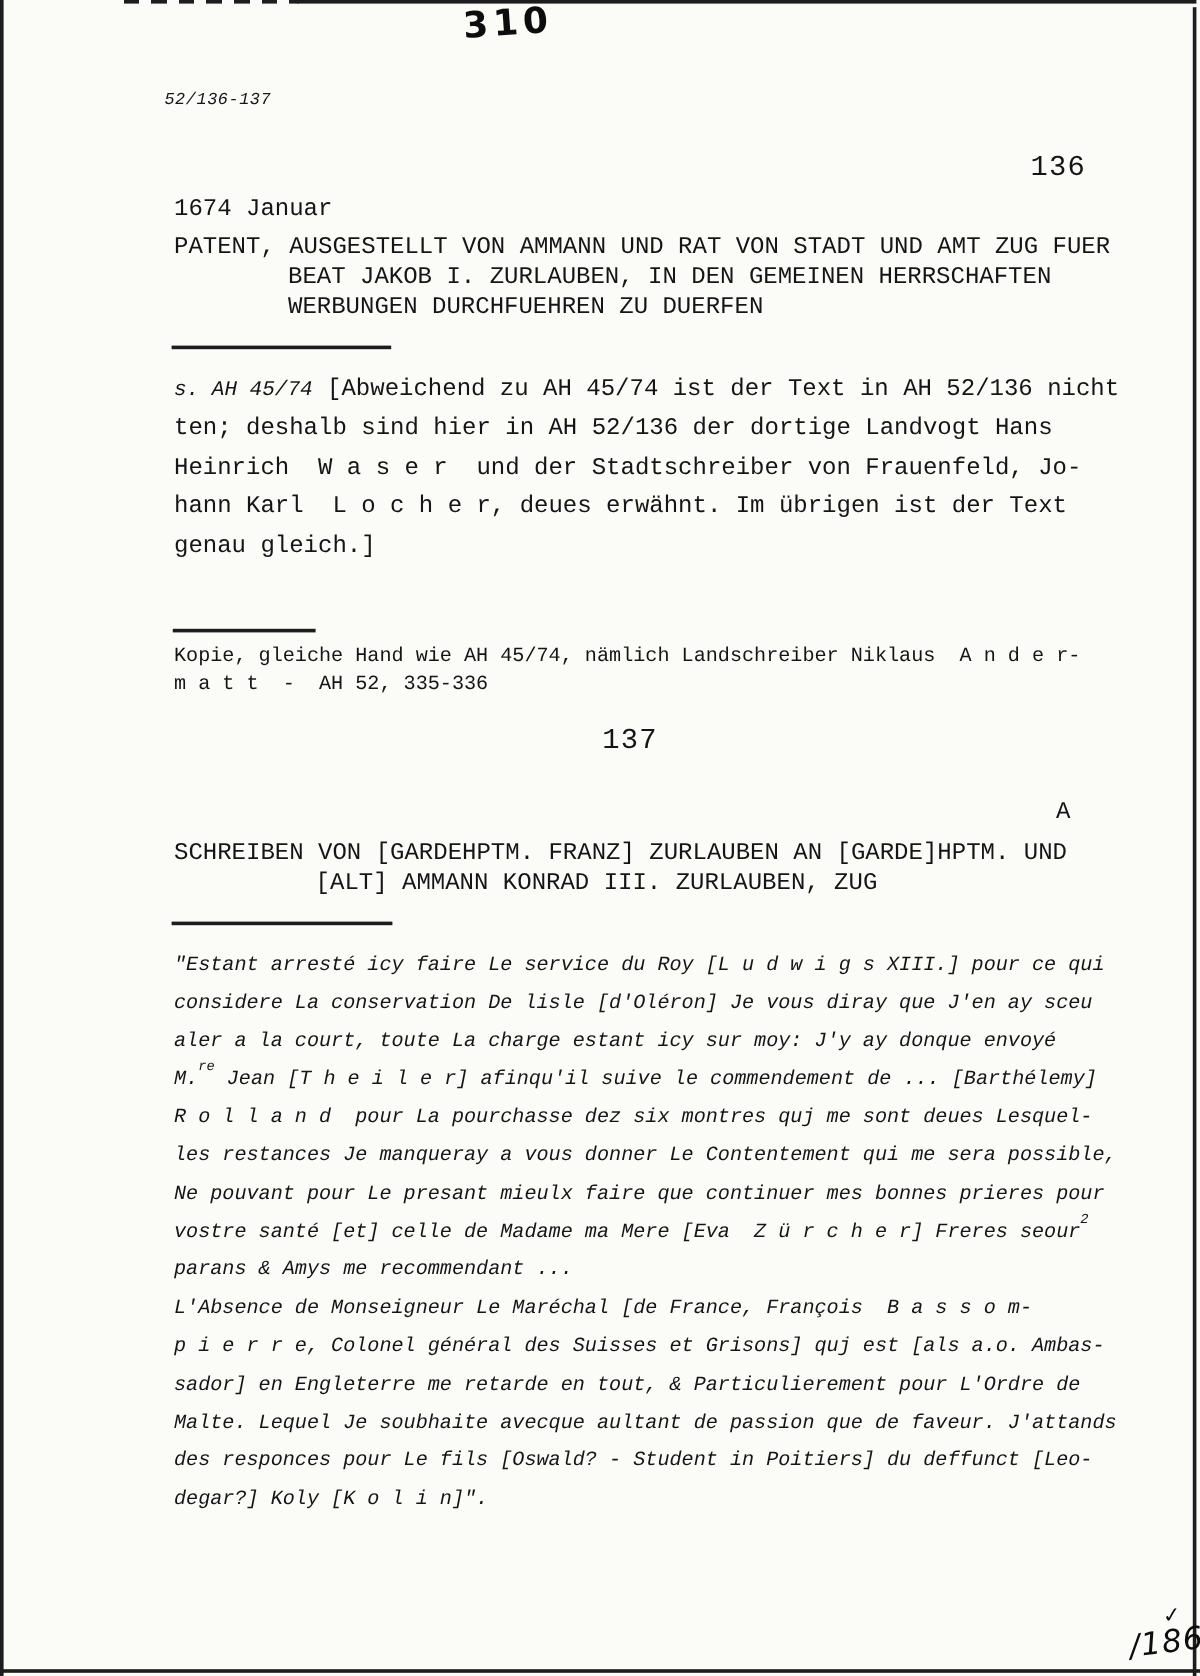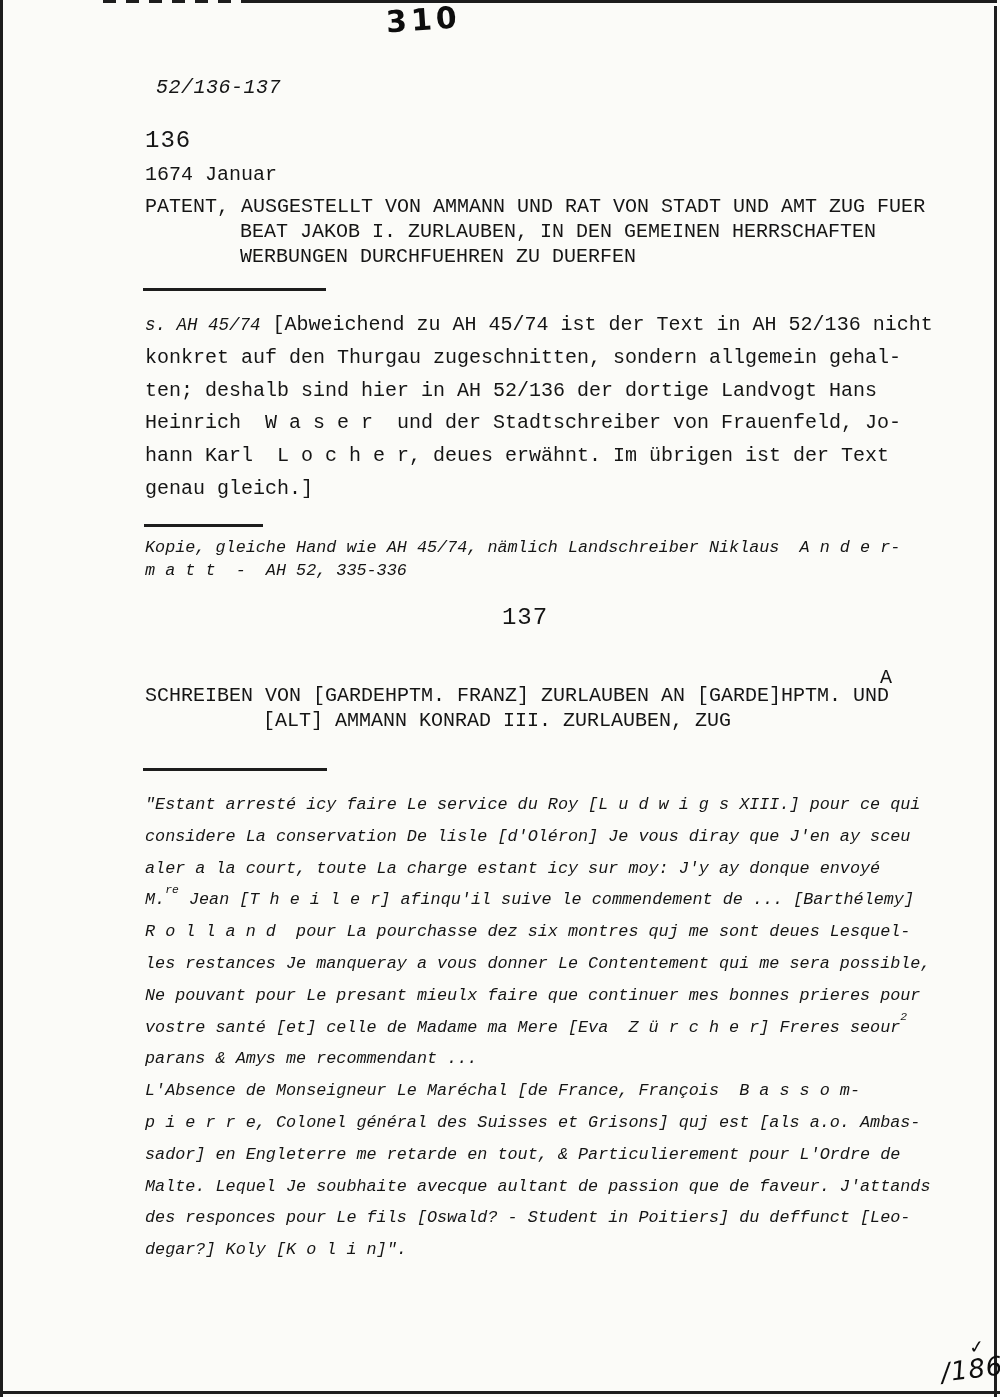--- a/index.html
+++ b/index.html
@@ -14,40 +14,40 @@
   .abs{position:absolute;}
   .edge{position:absolute;background:#1d1d1d;}
   #edge-left{left:0;top:0;width:3px;height:1397px;}
   #edge-right{left:994px;top:6px;width:3px;height:1391px;}
   #edge-bottom{left:0;top:1391px;width:1000px;height:3px;}
   #edge-top-solid{left:248px;top:0;width:749px;height:3px;background:#1d1d1d;}
   #edge-top-dashed{left:103px;top:0;width:146px;height:3px;
     background:repeating-linear-gradient(90deg,#1d1d1d 0 13px,transparent 13px 23px);}
   .hw{font-family:"DejaVu Sans",sans-serif;color:#0d0d0d;}
   #hw-top{left:386px;top:2px;font-size:30px;font-weight:bold;letter-spacing:4px;transform:rotate(-4deg);}
-  #archive-ref{left:156px;top:76px;font-size:20px;font-style:italic;letter-spacing:.5px;}
+  #archive-ref{left:137px;top:76px;font-size:14px;font-style:italic;letter-spacing:.5px;}
   .entry-num{font-size:24px;letter-spacing:1px;}
-  #num-136{left:145px;top:127px;width:760px;text-align:left;}
+  #num-136{left:145px;top:127px;width:760px;text-align:right;}
   #num-137{left:145px;top:604px;width:760px;text-align:center;}
   .pica{font-size:20px;}
-  .elite{font-size:16.8px;font-style:italic;}
+  .elite{font-size:16.8px;}
   #date-136{left:145px;top:163px;}
   .line{white-space:pre;}
   #title-136{left:145px;top:194px;line-height:25px;}
   #title-136 .line:not(:first-child){margin-left:95px;}
   .rule{position:absolute;height:3px;background:#1d1d1d;}
   #rule-1{left:143px;top:288px;width:183px;}
   #rule-2{left:144px;top:524px;width:119px;}
   #rule-3{left:143px;top:768px;width:184px;}
   #note-136{left:145px;top:309px;line-height:32.8px;width:830px;}
   #note-136 i{font-style:italic;font-size:17.5px;}
   #source-136{left:145px;top:536px;line-height:23px;}
   #date-137{left:145px;top:666px;}
   #marginal-a{left:880px;top:666px;}
-  #title-137{left:145px;top:683px;line-height:25px;}
+  #title-137{left:145px;top:699px;line-height:25px;}
   #title-137 .line:not(:first-child){margin-left:118px;}
   #quote-137{left:145px;top:789px;line-height:31.8px;font-style:italic;width:830px;}
   sup{font-size:.68em;line-height:0;position:relative;top:-.45em;}
   #checkmark{left:969px;top:1336px;font-size:18px;transform:rotate(-6deg);}
   #hw-bottom{left:941px;top:1354px;font-size:26px;font-style:italic;transform:rotate(-7deg);letter-spacing:1px;}
 </style>
 </head>
 <body>
 
 <div class="page">
@@ -65,21 +65,20 @@
   <div class="abs entry-num" id="num-136">136</div>
   <div class="abs pica" id="date-136">1674 Januar</div>
   <div class="abs pica" id="title-136">
       <div class="line">PATENT, AUSGESTELLT VON AMMANN UND RAT VON STADT UND AMT ZUG FUER</div>
       <div class="line">BEAT JAKOB I. ZURLAUBEN, IN DEN GEMEINEN HERRSCHAFTEN</div>
       <div class="line">WERBUNGEN DURCHFUEHREN ZU DUERFEN</div>
     </div>
   <div class="rule" id="rule-1"></div>
   <div class="abs pica" id="note-136">
       <div class="line"><i>s. AH 45/74</i> [Abweichend zu AH 45/74 ist der Text in AH 52/136 nicht</div>
-      <div class="line">konkret auf den Thurgau zugeschnitten, sondern allgemein gehal-</div>
       <div class="line">ten; deshalb sind hier in AH 52/136 der dortige Landvogt Hans</div>
       <div class="line">Heinrich  W a s e r  und der Stadtschreiber von Frauenfeld, Jo-</div>
       <div class="line">hann Karl  L o c h e r, deues erwähnt. Im übrigen ist der Text</div>
       <div class="line">genau gleich.]</div>
     </div>
   <div class="rule" id="rule-2"></div>
   <div class="abs elite" id="source-136">
       <div class="line">Kopie, gleiche Hand wie AH 45/74, nämlich Landschreiber Niklaus  A n d e r-</div>
       <div class="line">m a t t  -  AH 52, 335-336</div>
     </div>

